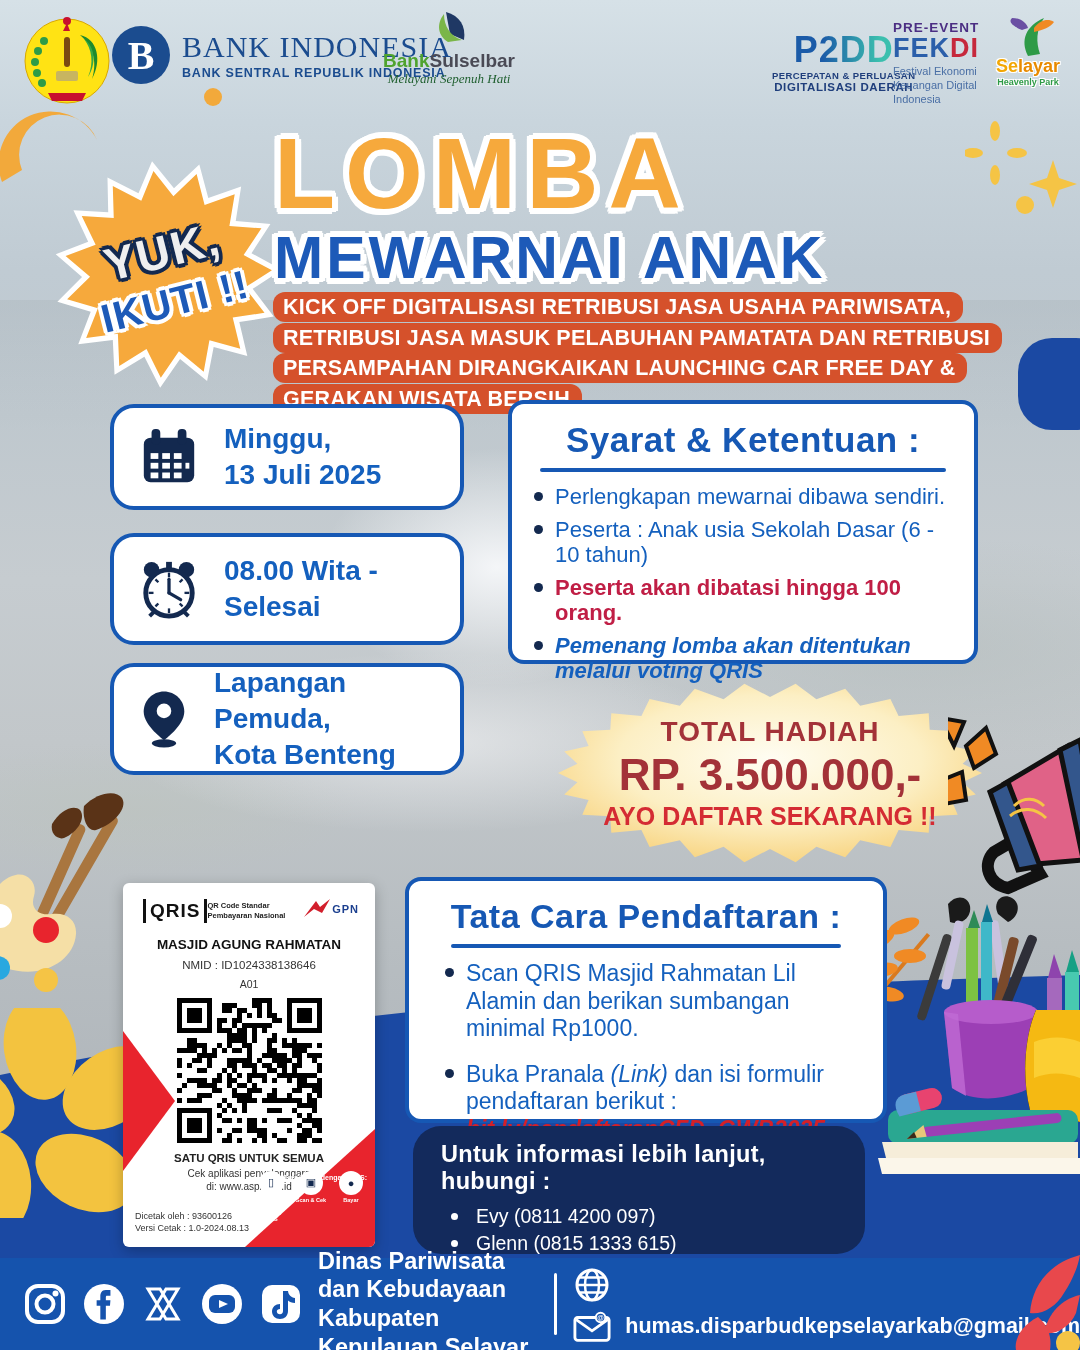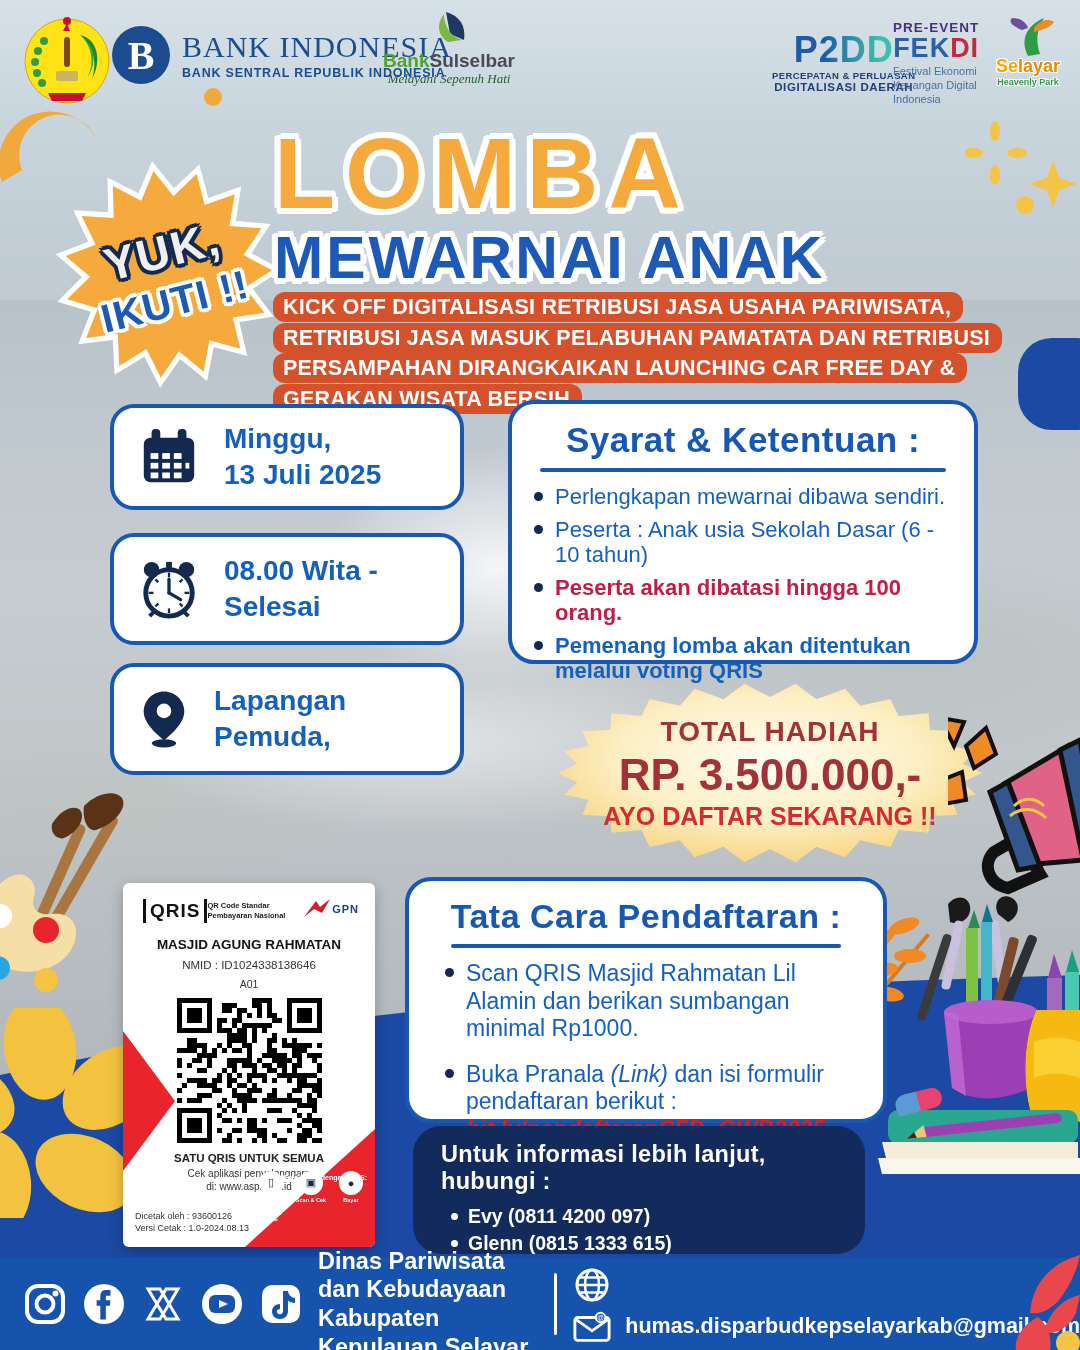--- a/index.html
+++ b/index.html
@@ -32,21 +32,21 @@
   .ssb-name .n{color:#4A4A55;}
   .ssb-tag{font-family:"Liberation Serif",serif;font-style:italic;font-size:13px;color:#1F5F2F;margin-top:-1px;}
   .p2dd{position:absolute;left:772px;top:34px;text-align:center;}
   .p2dd-abbr{font-size:36px;font-weight:800;letter-spacing:1px;
     background:linear-gradient(90deg,#1B5BA8 35%,#3BBFAE 75%);
     -webkit-background-clip:text;background-clip:text;color:transparent;line-height:.9;}
   .p2dd-l1{font-size:9.5px;font-weight:bold;color:#1F3E7C;letter-spacing:.4px;margin-top:4px;}
   .p2dd-l2{font-size:11.5px;font-weight:bold;color:#1F3E7C;letter-spacing:.6px;}
   .fekdi{position:absolute;left:893px;top:20px;}
   .fekdi-pre{font-size:13.5px;font-weight:800;color:#4B2E83;letter-spacing:1px;}
-  .fekdi-name{font-size:27px;font-weight:800;color:#2B5FAA;letter-spacing:1px;line-height:1;text-align:center;}
+  .fekdi-name{font-size:27px;font-weight:800;color:#2B5FAA;letter-spacing:1px;line-height:1;}
   .fekdi-name .rd{color:#C6283C;}
   .fekdi-sub{font-size:11px;color:#4A6FA5;line-height:1.25;margin-top:3px;}
   .slp{position:absolute;left:988px;top:16px;text-align:center;width:80px;}
   .slp-name{font-size:18px;font-weight:800;color:#F2A705;
     text-shadow:-1px -1px 0 #fff,1px -1px 0 #fff,-1px 1px 0 #fff,1px 1px 0 #fff;}
   .slp-name .g2{color:#E88A00;}
   .slp-sub{font-size:9px;font-weight:800;color:#2E9B47;
     text-shadow:-1px -1px 0 #fff,1px -1px 0 #fff,-1px 1px 0 #fff,1px 1px 0 #fff;}
 
   
@@ -72,28 +72,28 @@
   .badge-l2{font-size:40px;font-weight:800;color:#1D5AB8;letter-spacing:1px;margin-top:2px;
     text-shadow:-4px 0 0 #fff,4px 0 0 #fff,0 -4px 0 #fff,0 4px 0 #fff,
     -3px -3px 0 #fff,3px -3px 0 #fff,-3px 3px 0 #fff,3px 3px 0 #fff;}
 
   
   .info-card{position:absolute;left:110px;width:354px;background:#fff;border:4px solid #1658B4;
     border-radius:24px;display:flex;align-items:center;gap:24px;padding:0 16px 0 24px;box-sizing:border-box;}
   .info-text{color:#1460BE;font-weight:bold;font-size:28px;line-height:1.28;}
 
   
-  .panel{position:absolute;background:#fff;border:4px solid #1658B4;border-radius:26px;box-sizing:border-box;}
+  .panel{position:absolute;background:#fff;border:4px solid #1658B4;border-radius:16px;box-sizing:border-box;}
   .panel h2{margin:0;text-align:center;color:#1658B4;font-size:35px;font-weight:800;letter-spacing:.5px;}
   .rule{height:4px;background:#1658B4;border-radius:2px;margin:8px 6px 12px;}
   .blist{margin:0;padding:0;list-style:none;}
   .blist li{display:flex;gap:12px;color:#1460BE;font-size:22px;line-height:1.16;margin-bottom:7px;}
   .blist .dot{flex:0 0 auto;width:9px;height:9px;border-radius:50%;background:#13294F;margin-top:8px;}
   .blist .red{color:#C01E45;font-weight:bold;}
-  .blist .bold{font-weight:bold;}
+  .blist .bold{font-weight:bold;font-style:italic;}
   #syarat{left:508px;top:400px;width:470px;height:264px;padding:16px 22px 8px;}
   #tata{left:405px;top:877px;width:482px;height:246px;padding:16px 36px 8px;}
   #tata h2{font-size:34px;}
   #tata .blist li{font-size:23px;line-height:1.2;margin-bottom:18px;}
   .lnk-i{font-style:italic;}
   .lnk{color:#D42028;font-weight:800;font-style:italic;}
 
   
   .prize{position:absolute;left:556px;top:682px;width:428px;height:182px;}
   .prize svg{position:absolute;inset:0;}
@@ -138,21 +138,21 @@
   .q-step{display:flex;flex-direction:column;align-items:center;width:32px;}
   .q-step .c{width:24px;height:24px;border-radius:50%;background:#fff;display:flex;align-items:center;
     justify-content:center;font-size:11px;color:#13294F;}
   .q-step .t{font-size:5.5px;color:#fff;text-align:center;line-height:1.2;margin-top:2px;font-weight:bold;}
 
   
   .contact{position:absolute;left:413px;top:1126px;width:452px;height:128px;background:#132A5C;
     border-radius:28px;padding:15px 28px;box-sizing:border-box;color:#fff;}
   .contact-h{font-size:23.5px;font-weight:600;letter-spacing:.3px;}
   .contact ul{margin:8px 0 0 10px;padding:0;list-style:none;}
-  .contact li{display:flex;gap:10px;font-size:19.5px;font-weight:bold;line-height:1.4;}
+  .contact li{display:flex;gap:18px;font-size:19.5px;font-weight:normal;line-height:1.4;}
   .contact .dot{width:7px;height:7px;border-radius:50%;background:#fff;margin-top:10px;flex:0 0 auto;}
 
   .deco{position:absolute;}
 </style>
 </head>
 <body>
 
 <div id="poster">
 
   <div class="bg-photo"></div>
@@ -303,20 +303,21 @@
       </div>
   </div>
   <div class="info-card" style="top:663px;height:112px">
     <svg width="58" height="66" viewBox="0 0 64 72">
       <ellipse cx="32" cy="66" rx="15" ry="5" fill="#13294F"></ellipse>
       <path d="M32,2 C18,2 7,13 7,27 C7,44 32,62 32,62 C32,62 57,44 57,27 C57,13 46,2 32,2 Z" fill="#13294F"></path>
       <circle cx="32" cy="26" r="9" fill="#fff"></circle>
     </svg>
     <div class="info-text">
         <div>Lapangan Pemuda,</div>
+        <div>Kota Benteng</div>
       </div>
   </div>
 
   <div class="panel" id="syarat">
     <h2>Syarat &amp; Ketentuan :</h2>
     <div class="rule"></div>
     <ul class="blist">
       <li>
           <span class="dot"></span>
           <span>Perlengkapan mewarnai dibawa sendiri.</span>

